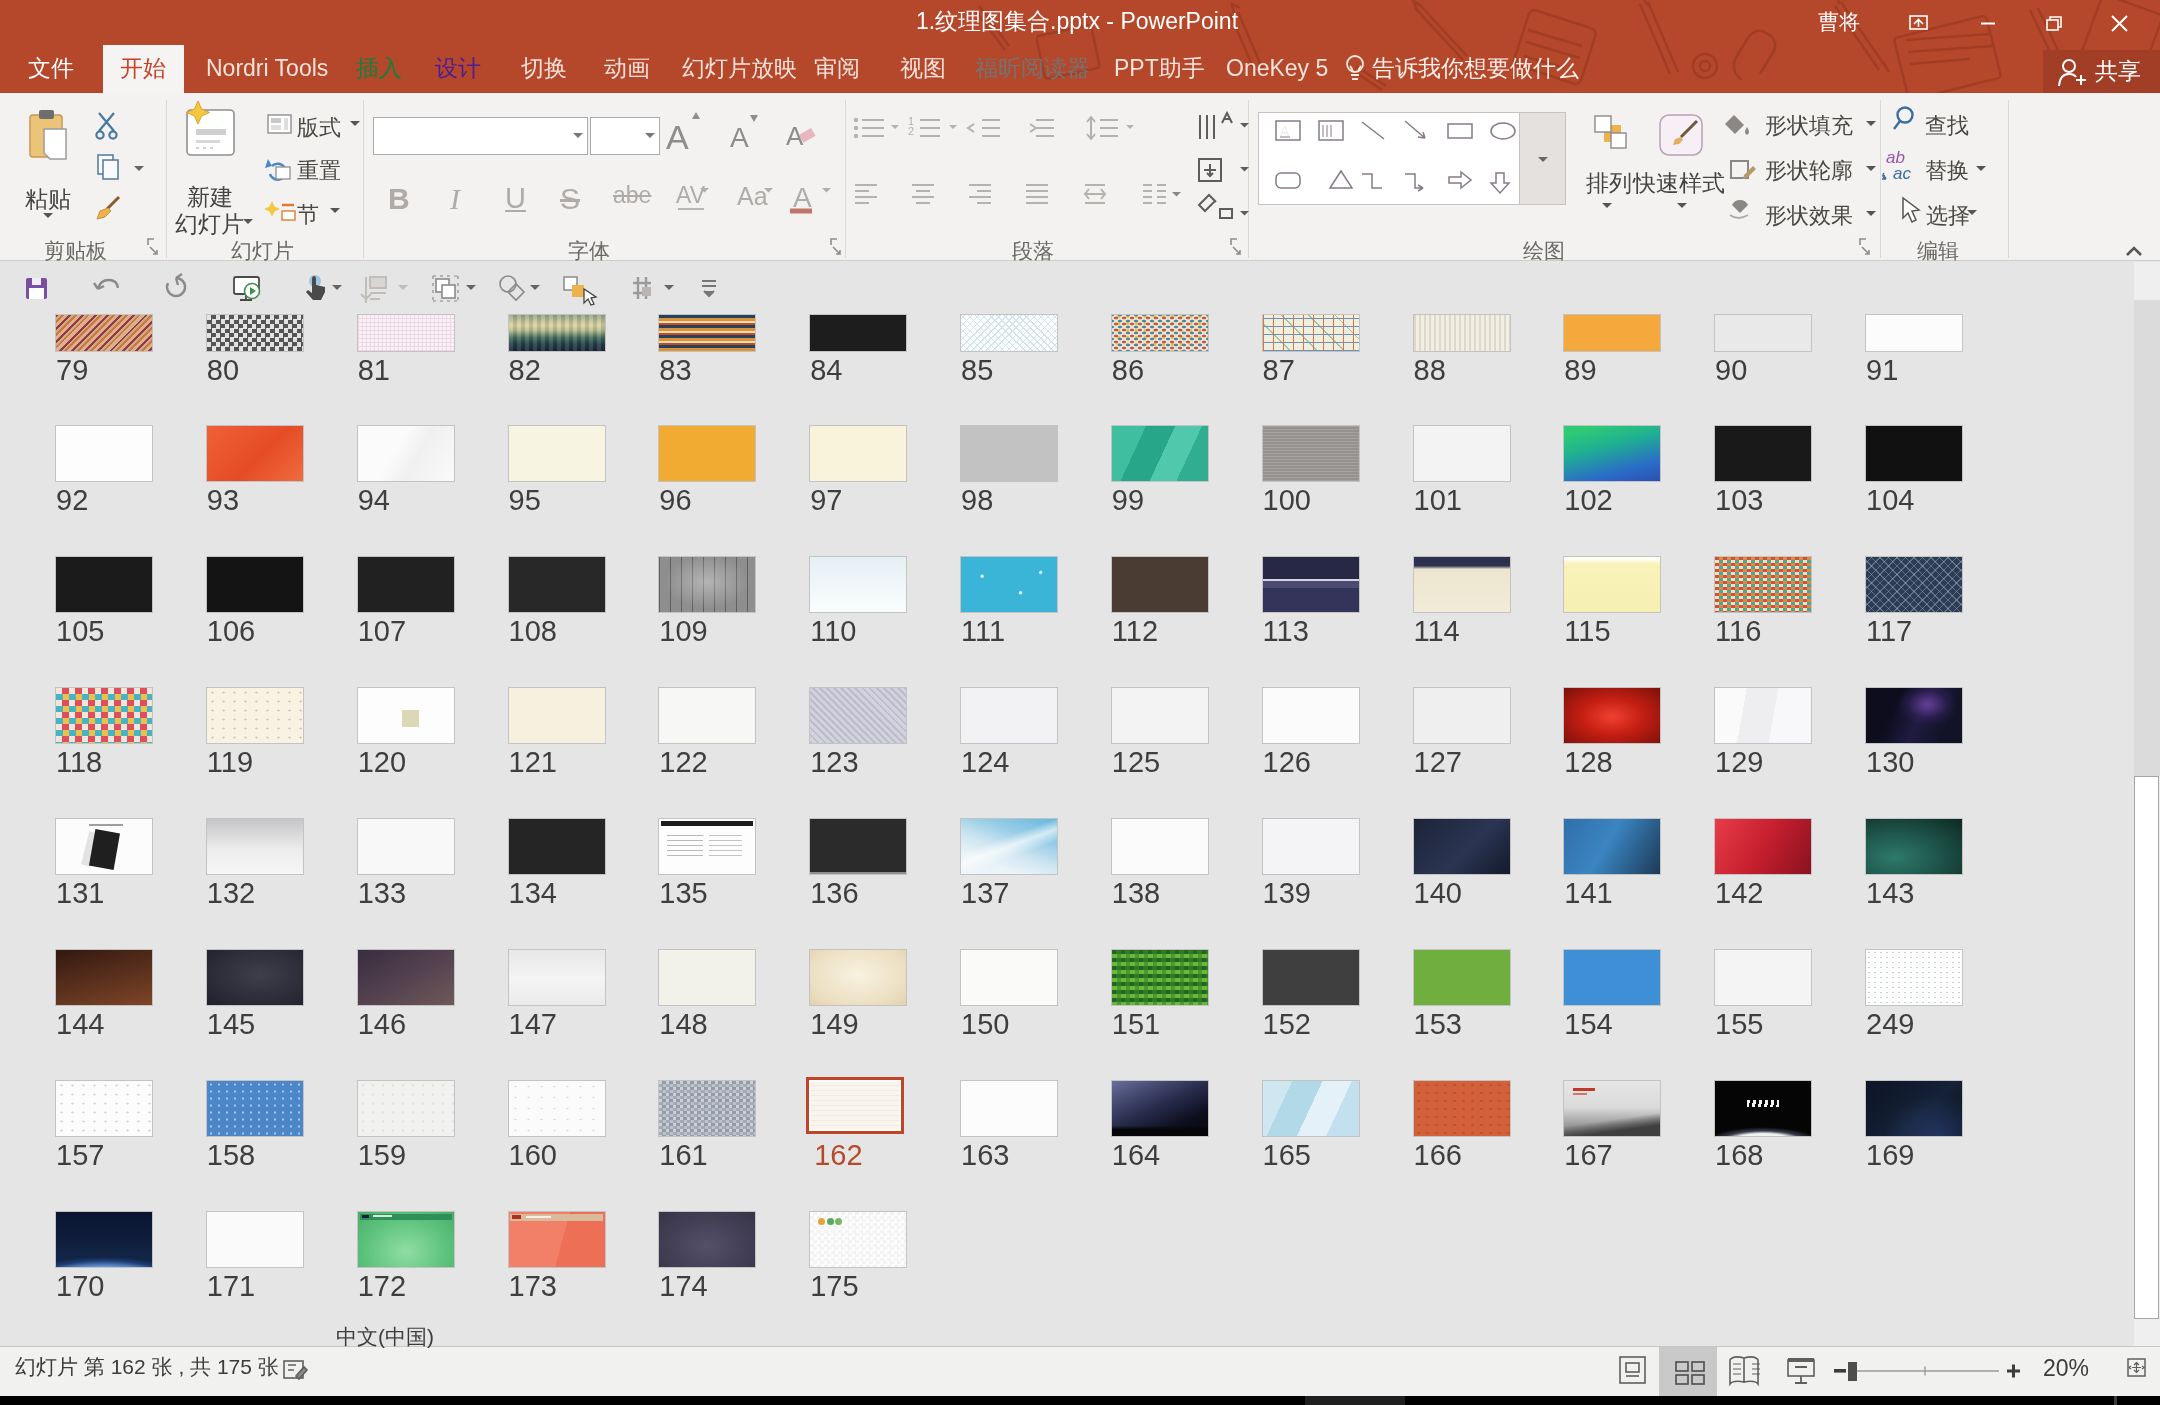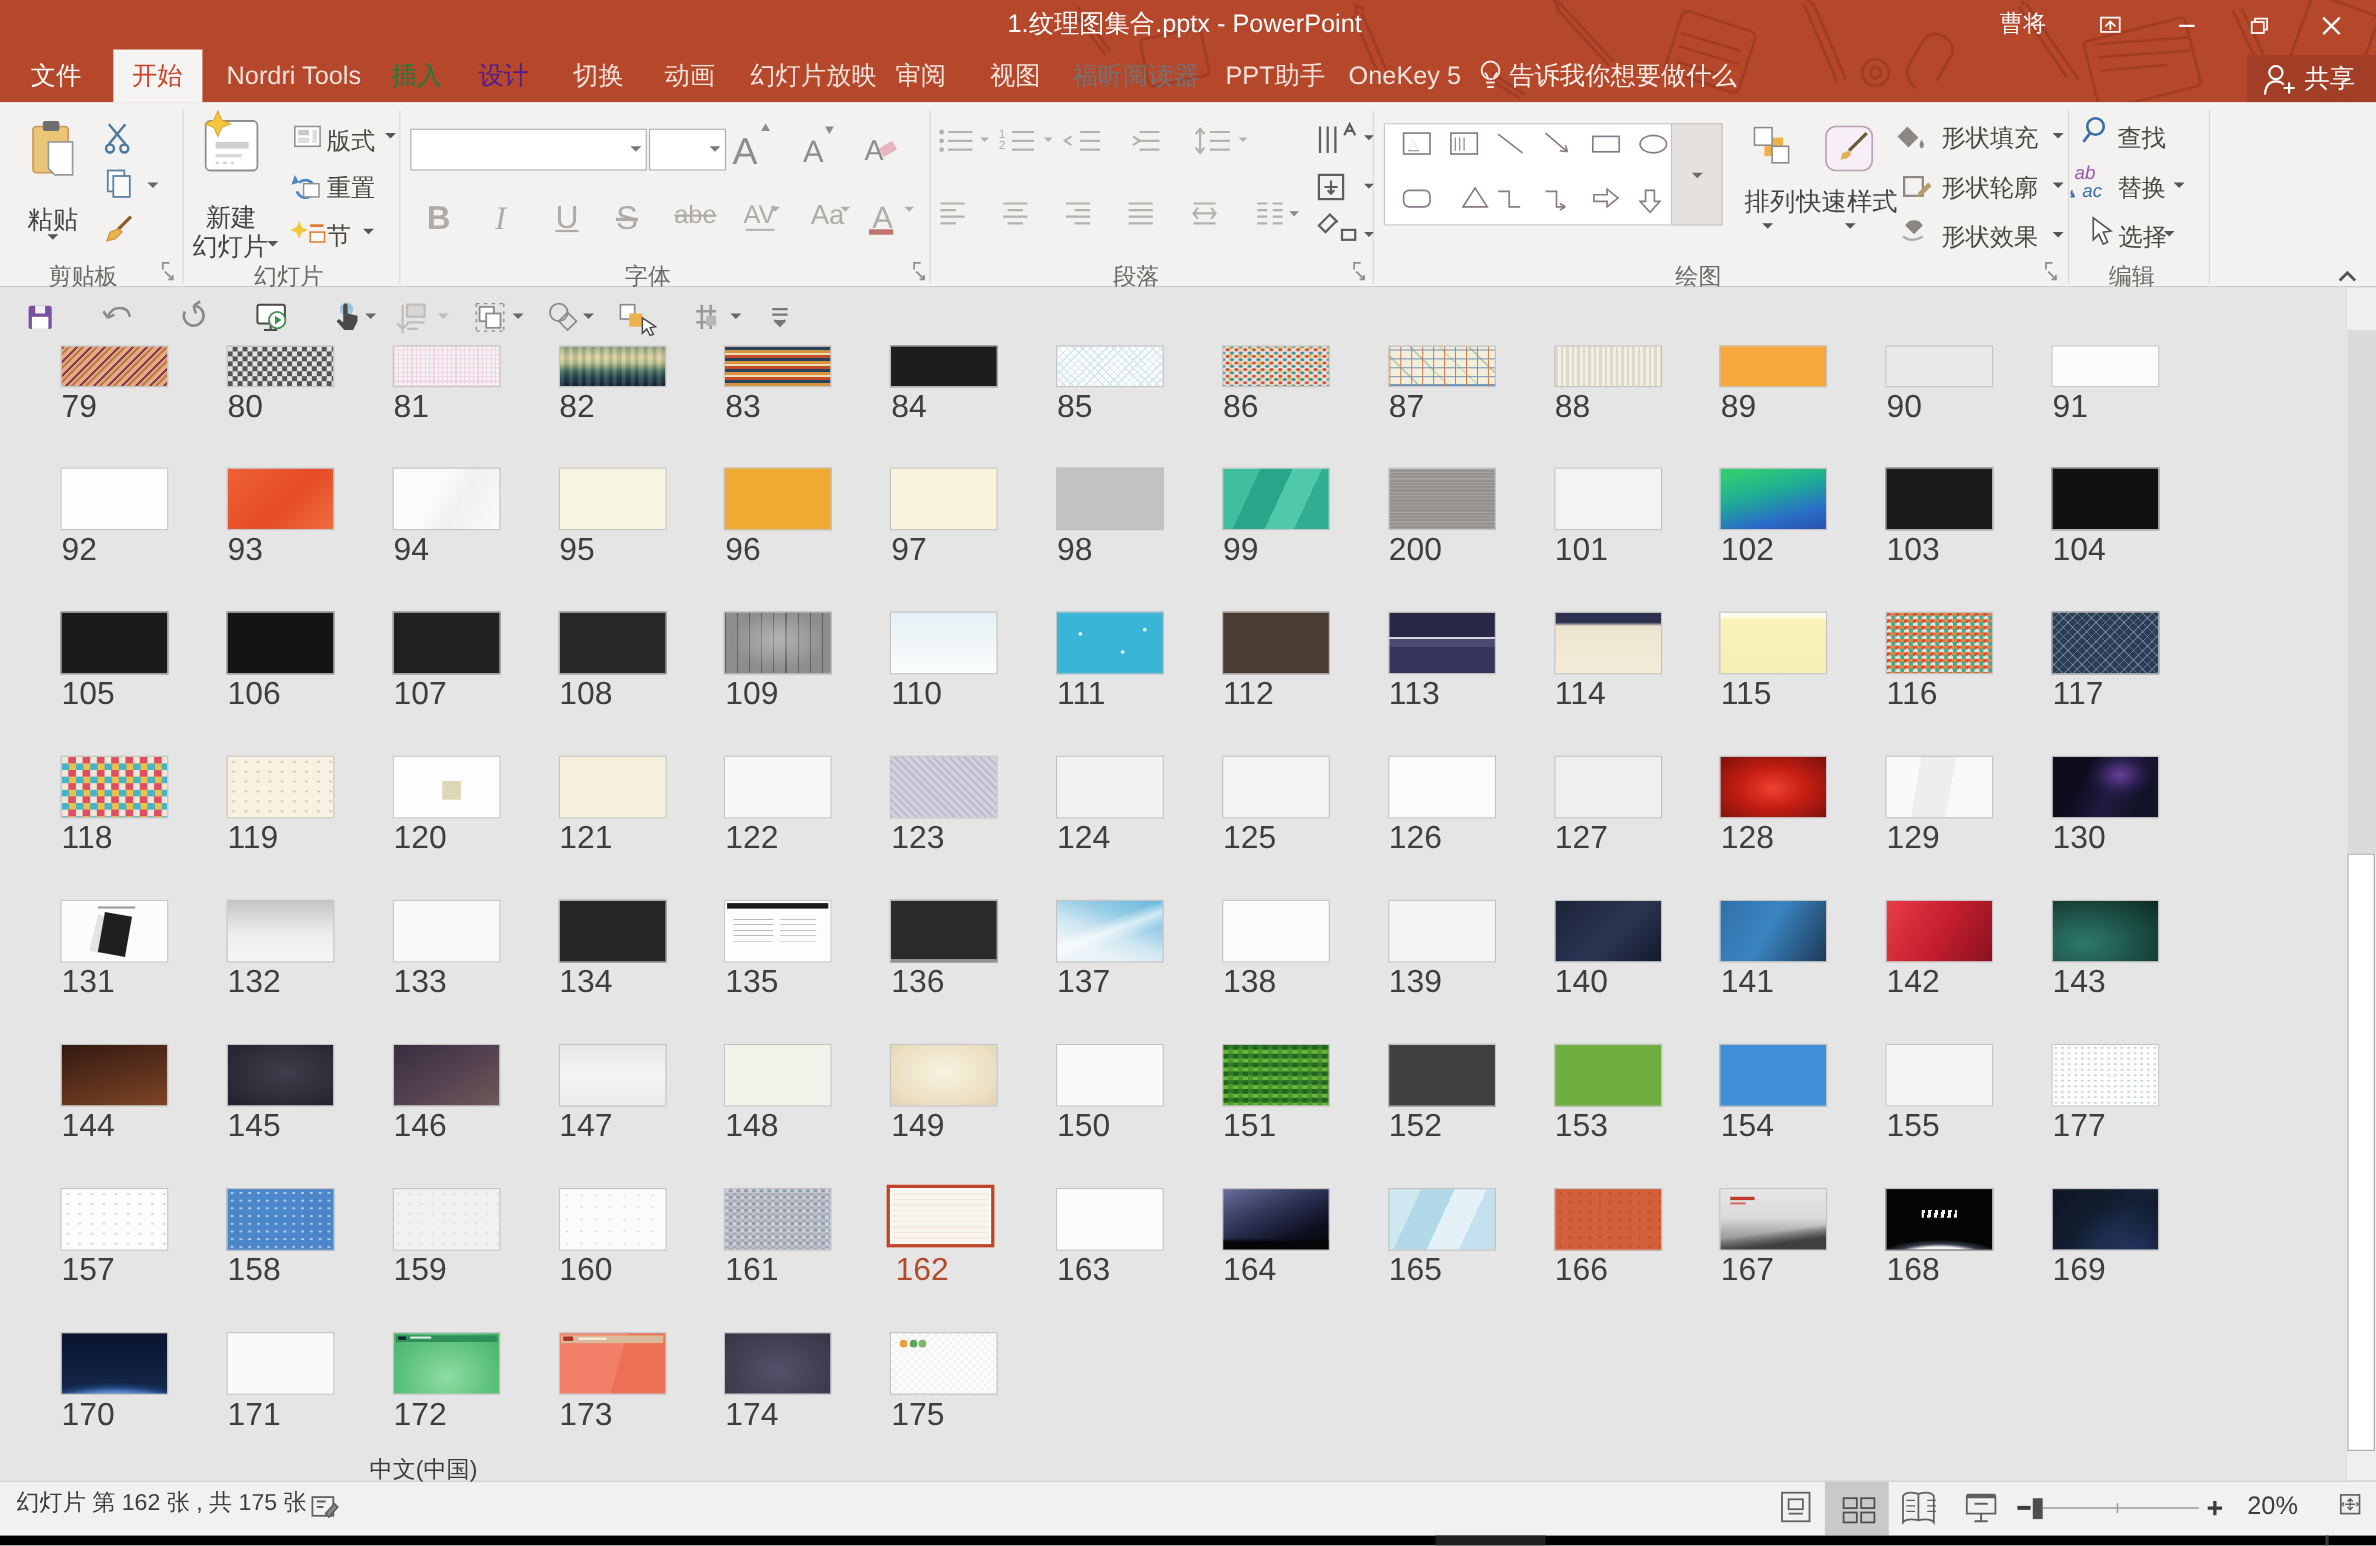--- a/index.html
+++ b/index.html
@@ -409,21 +409,21 @@
 <div class="num" style="left:508.5px;top:486.0px">95</div>
 <div style="position:absolute;left:658.3px;top:425.0px;width:98px;height:57px;border:1px solid #c3c3c3;background:#f1ab33"></div>
 <div class="num" style="left:659.3px;top:486.0px">96</div>
 <div style="position:absolute;left:809.2px;top:425.0px;width:98px;height:57px;border:1px solid #c3c3c3;background:#f8f3da"></div>
 <div class="num" style="left:810.2px;top:486.0px">97</div>
 <div style="position:absolute;left:960.0px;top:425.0px;width:98px;height:57px;border:1px solid #c3c3c3;background:#c2c2c2"></div>
 <div class="num" style="left:961.0px;top:486.0px">98</div>
 <div style="position:absolute;left:1110.8px;top:425.0px;width:98px;height:57px;border:1px solid #c3c3c3;background:linear-gradient(115deg,#3fbfa0 28%,#27a689 28% 52%,#4fc8ac 52% 74%,#31ae92 74%)"></div>
 <div class="num" style="left:1111.8px;top:486.0px">99</div>
 <div style="position:absolute;left:1261.6px;top:425.0px;width:98px;height:57px;border:1px solid #c3c3c3;background:repeating-linear-gradient(180deg,#a5a29f 0 1px,#94918e 1px 3px)"></div>
-<div class="num" style="left:1262.6px;top:486.0px">200</div>
+<div class="num" style="left:1262.6px;top:486.0px">100</div>
 <div style="position:absolute;left:1412.5px;top:425.0px;width:98px;height:57px;border:1px solid #c3c3c3;background:#f3f3f3"></div>
 <div class="num" style="left:1413.5px;top:486.0px">101</div>
 <div style="position:absolute;left:1563.3px;top:425.0px;width:98px;height:57px;border:1px solid #c3c3c3;background:linear-gradient(165deg,#2ecb74 10%,#1fae94 40%,#2a6cc8 75%,#2c50b0 100%)"></div>
 <div class="num" style="left:1564.3px;top:486.0px">102</div>
 <div style="position:absolute;left:1714.1px;top:425.0px;width:98px;height:57px;border:1px solid #c3c3c3;background:#191919"></div>
 <div class="num" style="left:1715.1px;top:486.0px">103</div>
 <div style="position:absolute;left:1865.0px;top:425.0px;width:98px;height:57px;border:1px solid #c3c3c3;background:#111111"></div>
 <div class="num" style="left:1866.0px;top:486.0px">104</div>
 <div style="position:absolute;left:55.0px;top:556.0px;width:98px;height:57px;border:1px solid #c3c3c3;background:#1b1b1b"></div>
 <div class="num" style="left:56.0px;top:617.0px">105</div>
@@ -529,21 +529,21 @@
 <div class="num" style="left:1111.8px;top:1010.0px">151</div>
 <div style="position:absolute;left:1261.6px;top:949.0px;width:98px;height:57px;border:1px solid #c3c3c3;background:#3f3f3f"></div>
 <div class="num" style="left:1262.6px;top:1010.0px">152</div>
 <div style="position:absolute;left:1412.5px;top:949.0px;width:98px;height:57px;border:1px solid #c3c3c3;background:#6fae3f"></div>
 <div class="num" style="left:1413.5px;top:1010.0px">153</div>
 <div style="position:absolute;left:1563.3px;top:949.0px;width:98px;height:57px;border:1px solid #c3c3c3;background:#3e8fd5"></div>
 <div class="num" style="left:1564.3px;top:1010.0px">154</div>
 <div style="position:absolute;left:1714.1px;top:949.0px;width:98px;height:57px;border:1px solid #c3c3c3;background:#f4f4f4"></div>
 <div class="num" style="left:1715.1px;top:1010.0px">155</div>
 <div style="position:absolute;left:1865.0px;top:949.0px;width:98px;height:57px;border:1px solid #c3c3c3;background:radial-gradient(#c2d5c4 .9px,rgba(0,0,0,0) 1.3px) 0 0/6px 5px,#fdfdfd"></div>
-<div class="num" style="left:1866.0px;top:1010.0px">177</div>
+<div class="num" style="left:1866.0px;top:1010.0px">249</div>
 <div style="position:absolute;left:55.0px;top:1080.0px;width:98px;height:57px;border:1px solid #c3c3c3;background:radial-gradient(#d9d9d9 1px,rgba(0,0,0,0) 1.6px) 0 0/11px 9px,#fcfcfc"></div>
 <div class="num" style="left:56.0px;top:1141.0px">157</div>
 <div style="position:absolute;left:205.8px;top:1080.0px;width:98px;height:57px;border:1px solid #c3c3c3;background:radial-gradient(rgba(255,255,255,.55) 1px,rgba(0,0,0,0) 1.5px) 0 0/8px 7px,#4a86c8"></div>
 <div class="num" style="left:206.8px;top:1141.0px">158</div>
 <div style="position:absolute;left:356.7px;top:1080.0px;width:98px;height:57px;border:1px solid #c3c3c3;background:radial-gradient(#e2e2e0 1px,rgba(0,0,0,0) 1.5px) 0 0/10px 9px,#f1f1ef"></div>
 <div class="num" style="left:357.7px;top:1141.0px">159</div>
 <div style="position:absolute;left:507.5px;top:1080.0px;width:98px;height:57px;border:1px solid #c3c3c3;background:radial-gradient(#dcdcdc .8px,rgba(0,0,0,0) 1.3px) 0 0/13px 11px,#fbfbfb"></div>
 <div class="num" style="left:508.5px;top:1141.0px">160</div>
 <div style="position:absolute;left:658.3px;top:1080.0px;width:98px;height:57px;border:1px solid #c3c3c3;background:repeating-conic-gradient(#939aa8 0 25%,#bcc1ca 0 50%,#a3a9b6 0 75%,#ccd0d8 0 100%) 0 0/7px 6px"></div>
 <div class="num" style="left:659.3px;top:1141.0px">161</div>

